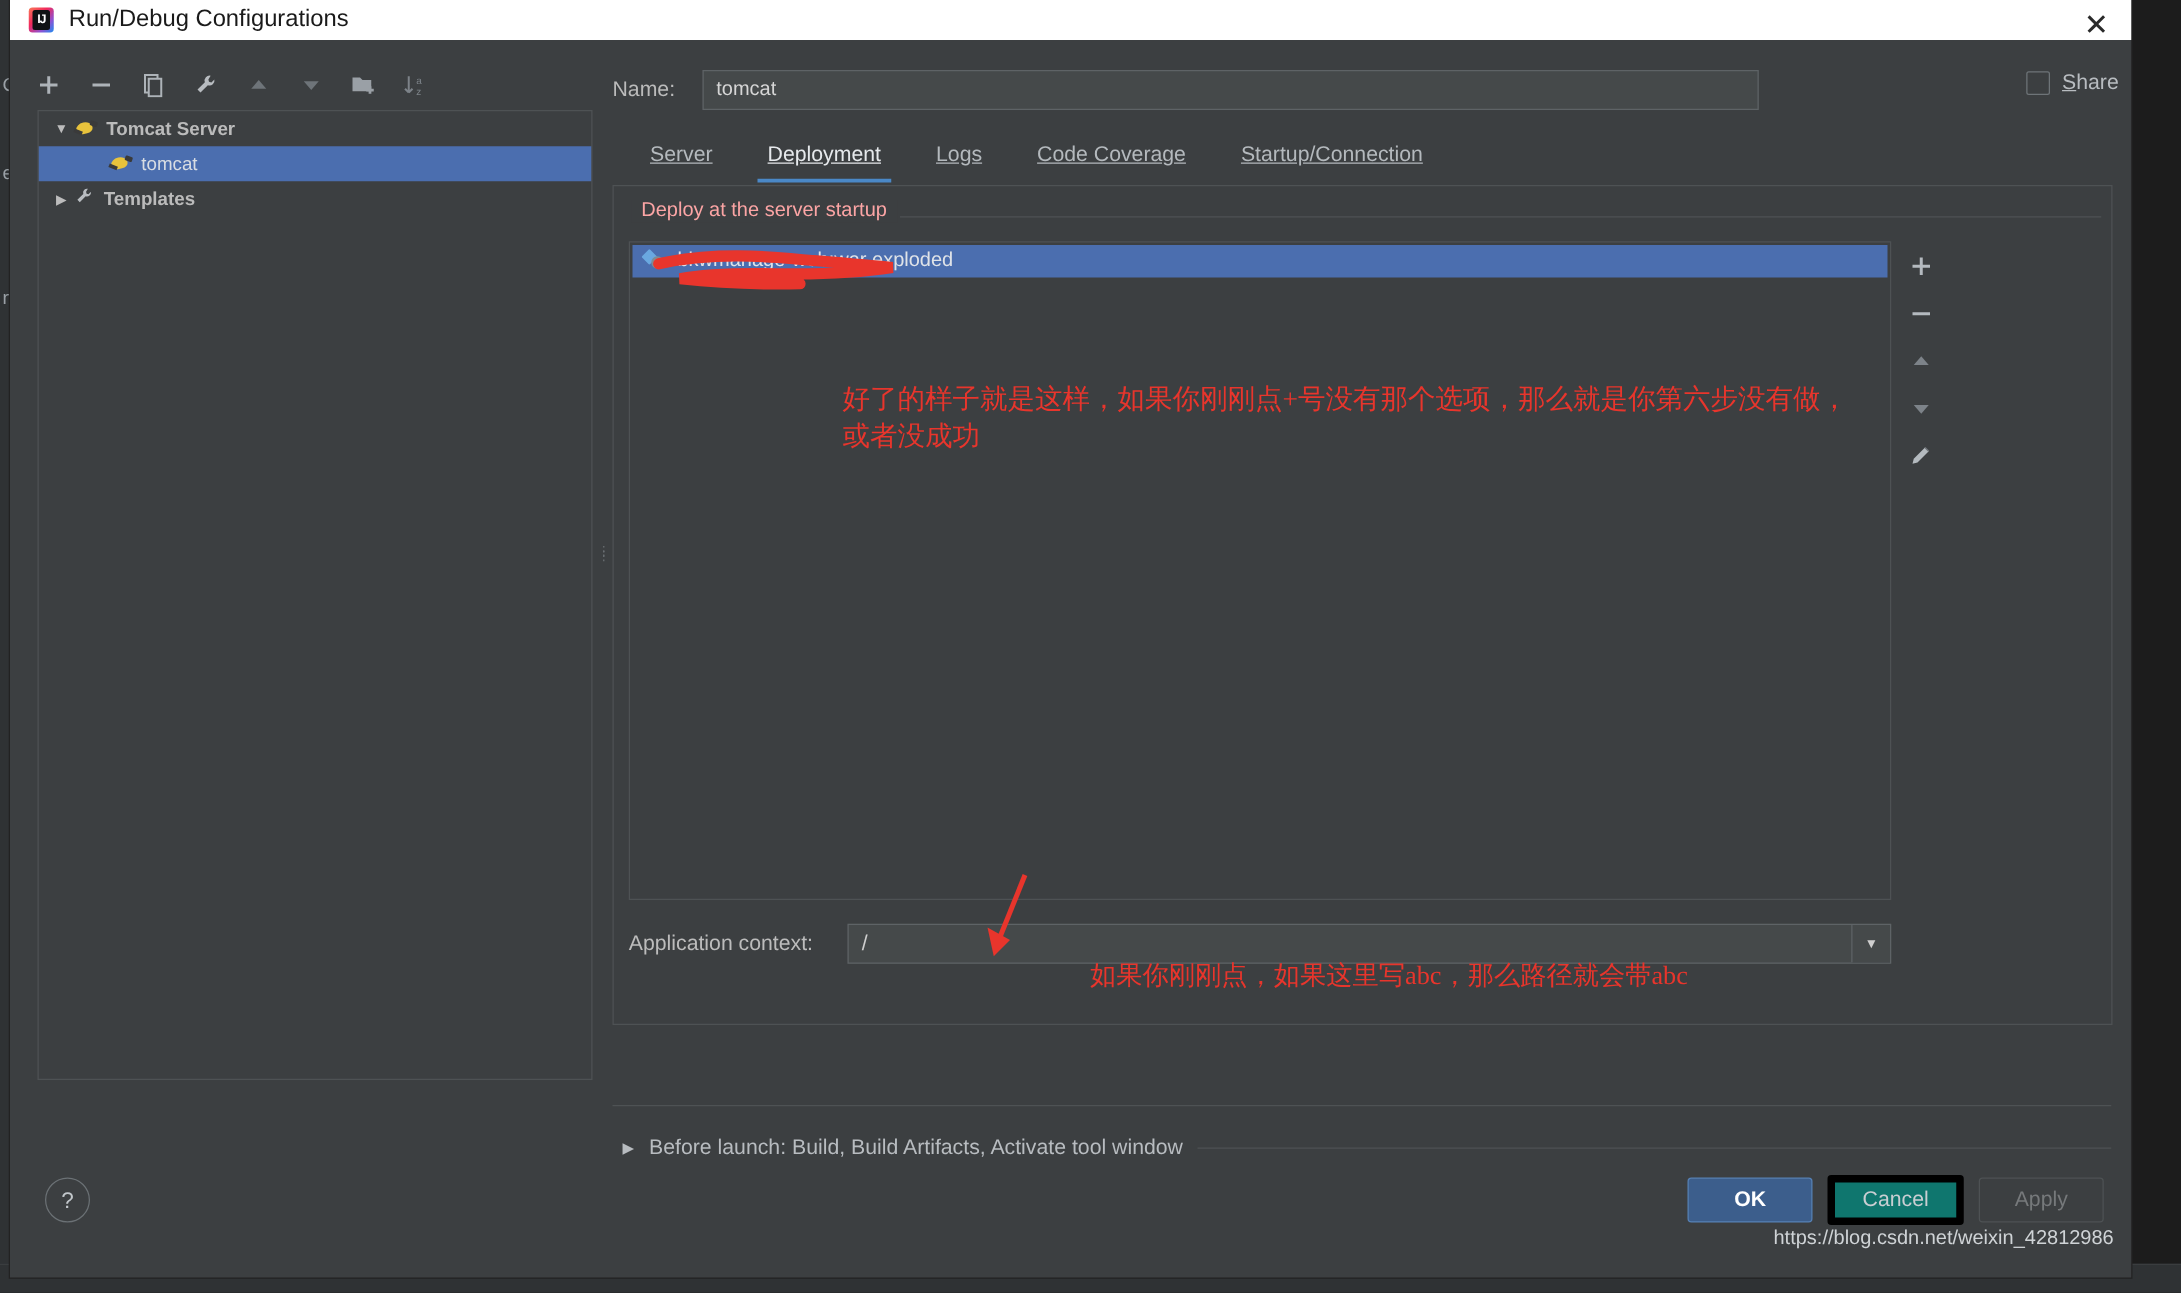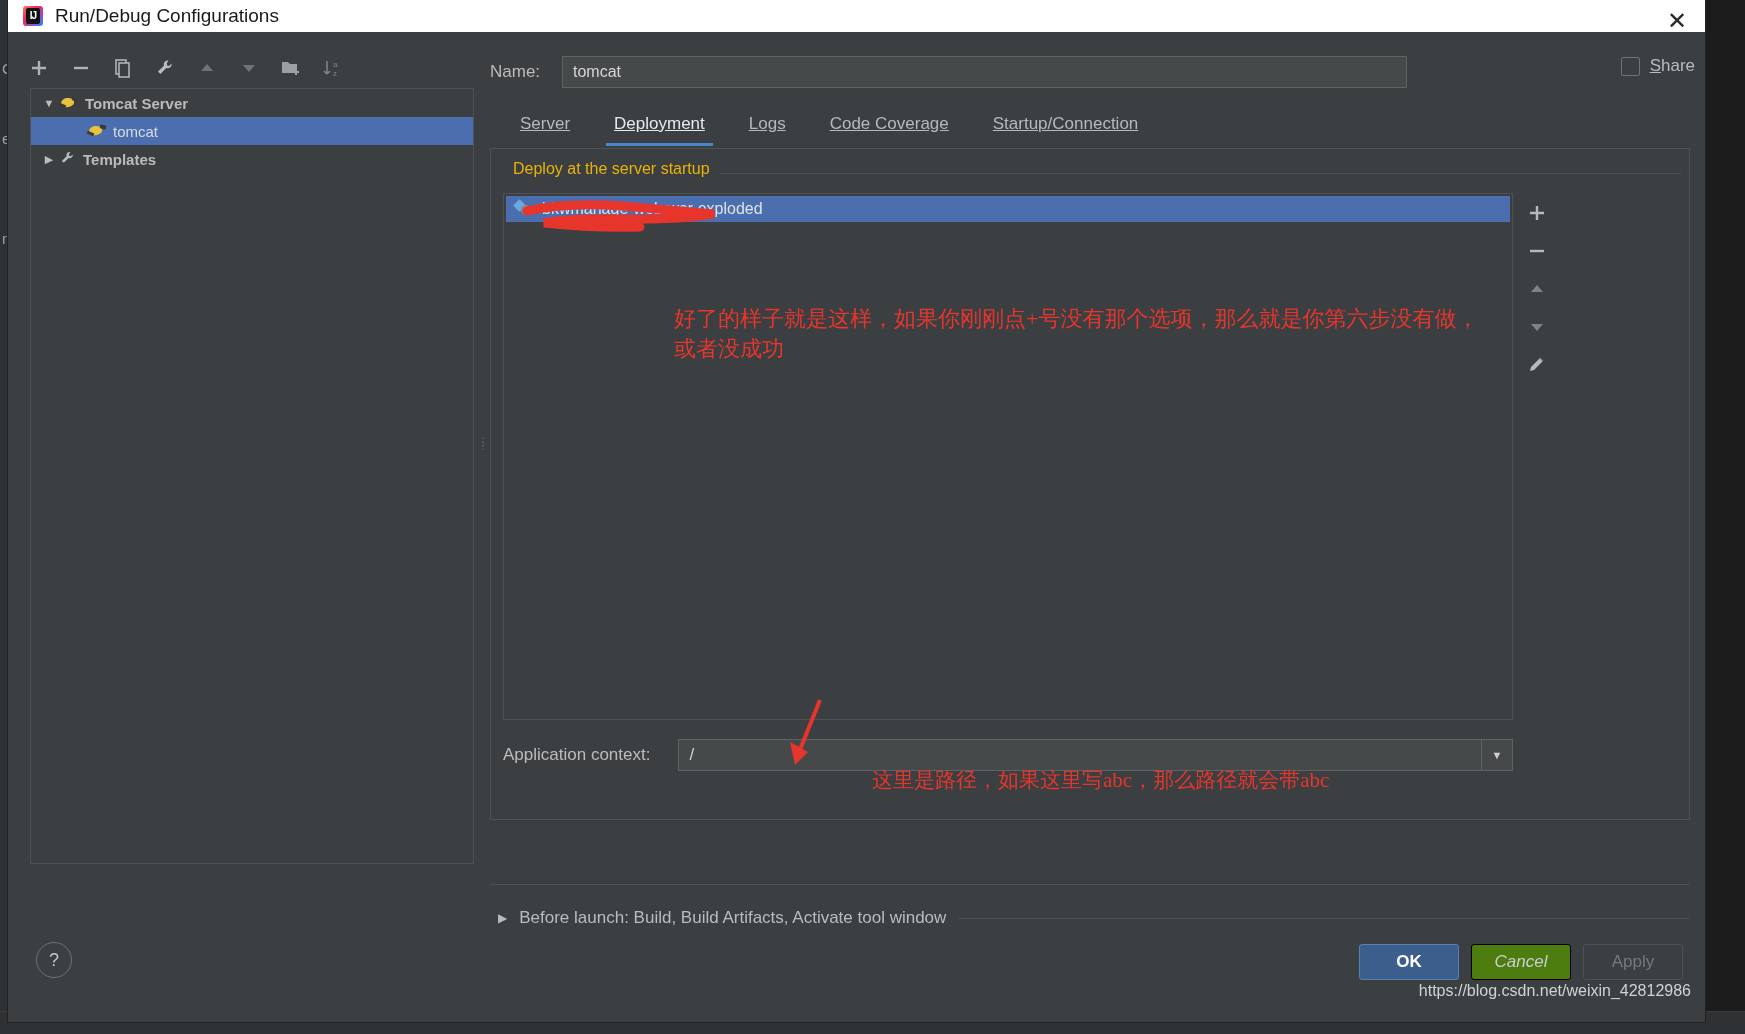--- a/index.html
+++ b/index.html
@@ -168,21 +168,21 @@
   }
 
   .panel {
     position: absolute; left: 482px; top: 148px;
     width: 1200px; height: 672px;
     border: 1px solid #4e5254; box-sizing: border-box;
   }
   .panel-legend {
     position: absolute; left: 497px; top: 160px;
     background: #3c3f41; padding: 0 8px;
-    color: #eab308; font-size: 16px;
+    color: #fca5a5; font-size: 16px;
   }
   .legend-rule {
     position: absolute; left: 712px; top: 173px; right: 24px;
     height: 1px; background: #4e5254;
   }
 
   .deploy-list {
     position: absolute; left: 495px; top: 193px;
     width: 1010px; height: 527px;
     background: #3c3f41; border: 1px solid #4e5254; box-sizing: border-box;
@@ -266,21 +266,21 @@
   .btn {
     height: 36px; min-width: 100px; padding: 14px 22px;
     display: flex; align-items: center; justify-content: center;
     font-size: 17px; border-radius: 3px; box-sizing: border-box;
   }
   .btn.primary {
     background: #3c5e8c; border: 1px solid #5681b5;
     color: #ffffff; font-weight: bold;
   }
   .btn.normal {
-    background: #4d7c0f; border: 1px solid #000000; color: #c9ced2; font-style: italic;
+    background: #0f766e; border: 6px solid #000000; color: #c9ced2;
   }
   .btn.disabled {
     background: #3c3f41; border: 1px solid #4e5254; color: #76797b;
   }
   .watermark {
     position: absolute; right: 14px; bottom: 22px;
     color: #cfd3d6; font-size: 16px;
   }
 
   
@@ -477,21 +477,21 @@
     <div class="help-btn">?</div>
     <div class="footer-btns">
       <div class="btn primary">OK</div>
       <div class="btn normal">Cancel</div>
       <div class="btn disabled">Apply</div>
     </div>
     <div class="watermark">https://blog.csdn.net/weixin_42812986</div>
   </div>
 
   <div class="anno anno-1"><span>好了的样子就是这样，如果你刚刚点+号没有那个选项，那么就是你第六步没有做，</span><br><span>或者没成功</span></div>
-  <div class="anno anno-2">这里是路径，如果这里写abc，那么路径就会带abc</div>
+  <div class="anno anno-2">如果你刚刚点，如果这里写abc，那么路径就会带abc</div>
 
   <svg class="overlay">
     <path d="M527 211 q40 -9 95 -5 q60 5 92 8 q-38 6 -92 5 q-52 -1 -78 4 q46 5 96 4" stroke="#e8352c" stroke-width="9" fill="none" stroke-linecap="round"></path>
     <path d="M820 700 L797 757" stroke="#e8352c" stroke-width="4" fill="none"></path>
     <path d="M795 765 L790 742 L808 752 Z" fill="#e8352c"></path>
   </svg>
 
 </div>
 
 </body></html>

